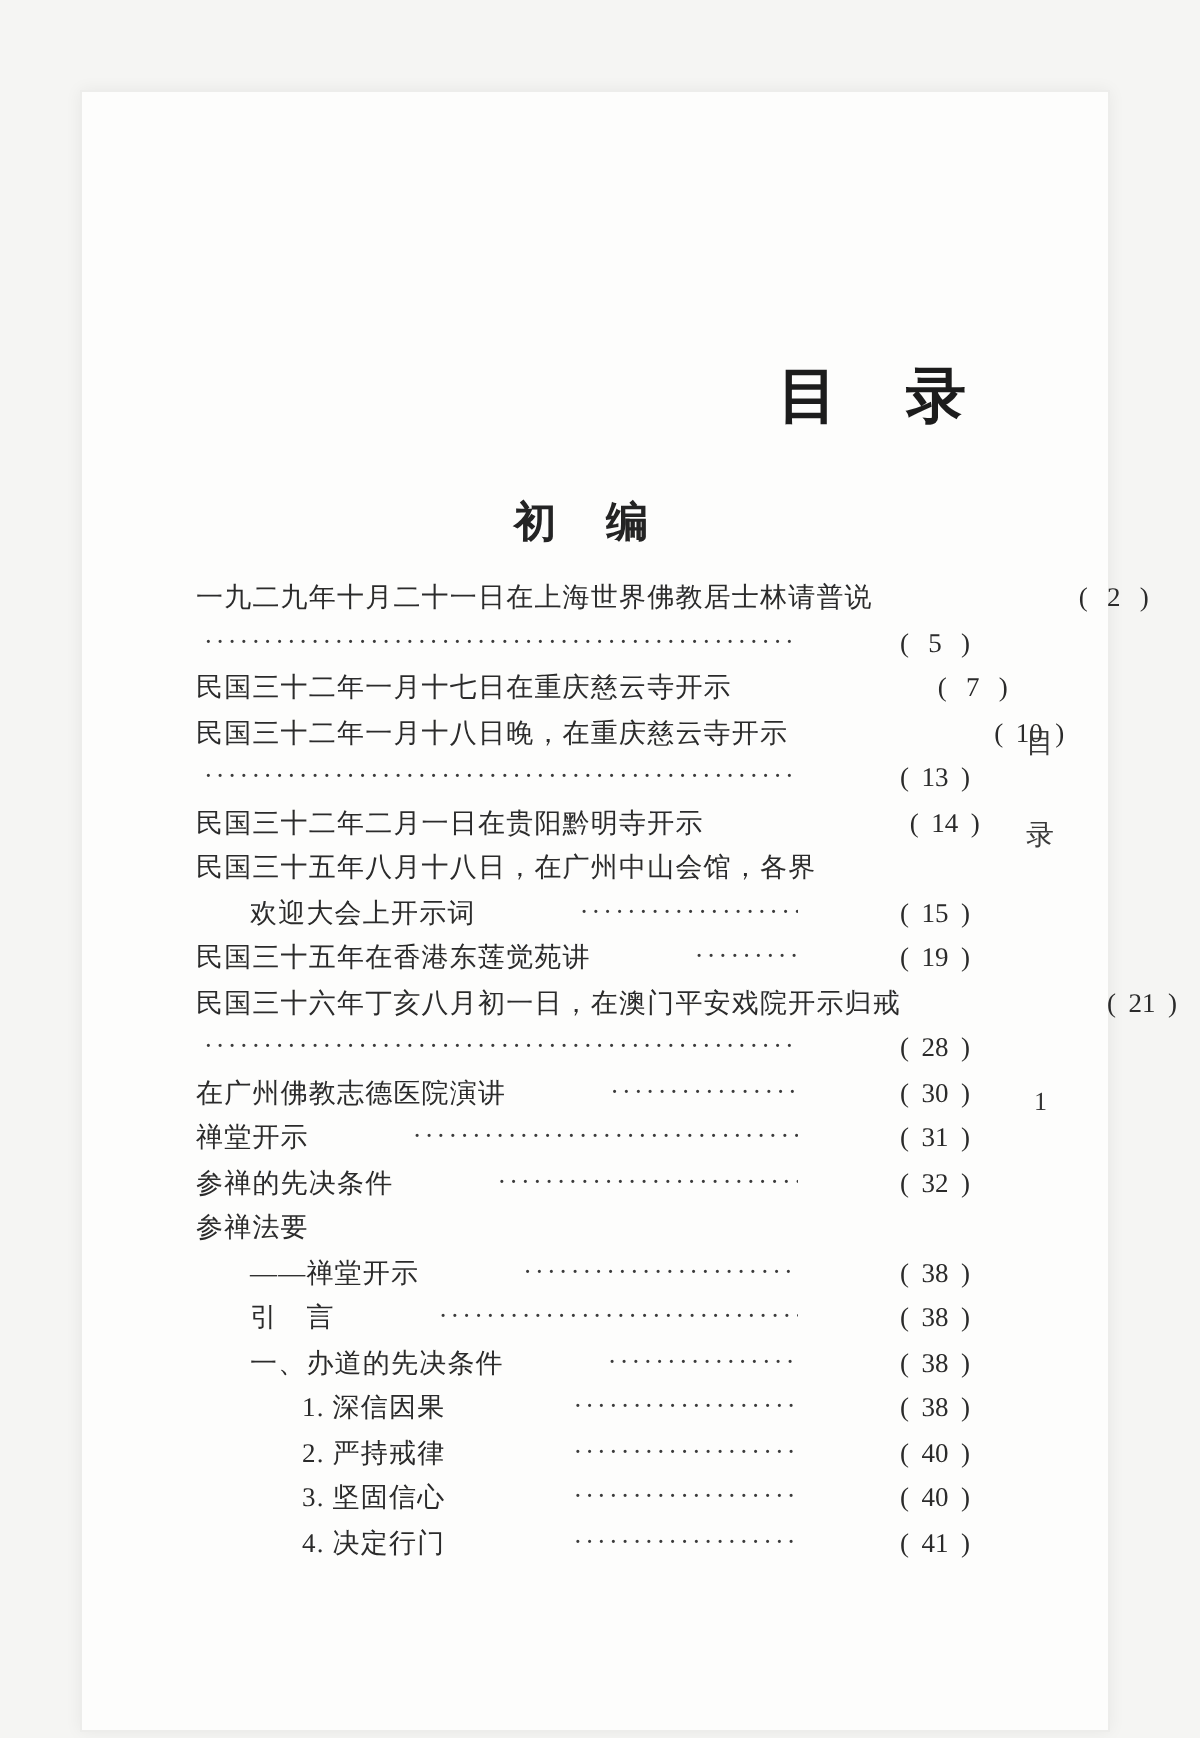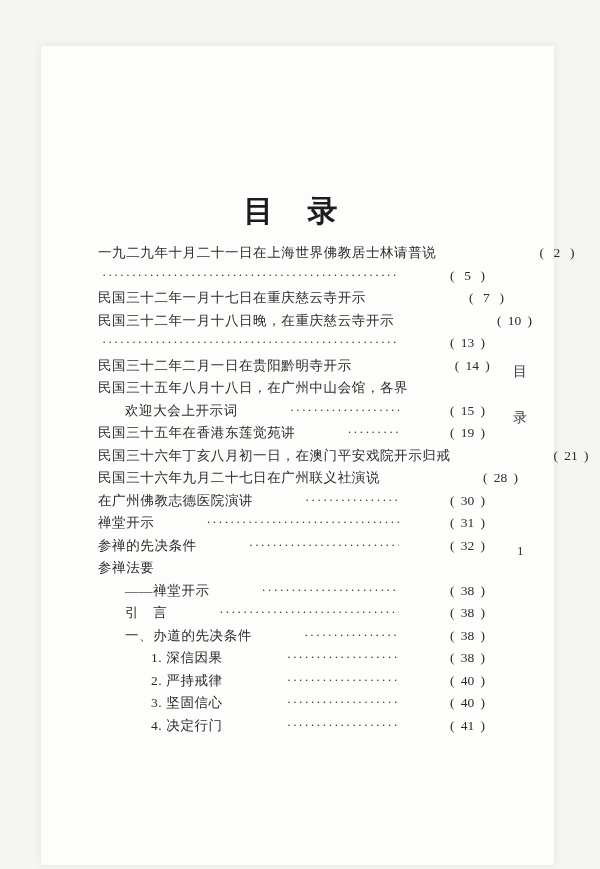--- a/index.html
+++ b/index.html
@@ -24,23 +24,23 @@
     background: #fdfdfc;
     border: 1px solid #ededeb;
     box-shadow: 0 0 8px rgba(0,0,0,0.06);
     box-sizing: border-box;
   }
   .content {
     margin-left: 57px;
     width: 387px;
   }
   .doc-title {
-    margin: 12px;
+    margin: 0;
     padding-top: 136px;
-    text-align: center;
+    text-align: right;
     font-size: 30px;
     line-height: 34px;
     font-weight: bold;
     color: #1c1c1c;
     letter-spacing: 2px;
   }
   .section-heading {
     margin: 0;
     margin-top: 32px;
     text-align: center;
@@ -108,20 +108,21 @@
     color: #333;
   }
 </style>
 </head>
 <body>
 
 <div class="stage">
   <div class="paper">
     <div class="content">
       <h1 class="doc-title">目　录</h1>
+      <h2 class="section-heading">初　编</h2>
       <div class="toc-list">
           <div class="toc-row indent-0">
             <span class="toc-label">一九二九年十月二十一日在上海世界佛教居士林请普说</span>
             <span class="leader">························································································································</span>
             <span class="page-num"><span>(</span><span class="num">2</span><span>)</span></span>
           </div>
           <div class="toc-row indent-0">
             <span class="leader">························································································································</span>
             <span class="page-num"><span>(</span><span class="num">5</span><span>)</span></span>
           </div>
@@ -156,21 +157,20 @@
             <span class="toc-label">民国三十五年在香港东莲觉苑讲</span>
             <span class="leader">························································································································</span>
             <span class="page-num"><span>(</span><span class="num">19</span><span>)</span></span>
           </div>
           <div class="toc-row indent-0">
             <span class="toc-label">民国三十六年丁亥八月初一日，在澳门平安戏院开示归戒</span>
             <span class="leader">························································································································</span>
             <span class="page-num"><span>(</span><span class="num">21</span><span>)</span></span>
           </div>
           <div class="toc-row indent-0">
-            <span class="toc-label">民国三十六年九月二十七日在广州联义社演说</span>
             <span class="leader">························································································································</span>
             <span class="page-num"><span>(</span><span class="num">28</span><span>)</span></span>
           </div>
           <div class="toc-row indent-0">
             <span class="toc-label">在广州佛教志德医院演讲</span>
             <span class="leader">························································································································</span>
             <span class="page-num"><span>(</span><span class="num">30</span><span>)</span></span>
           </div>
           <div class="toc-row indent-0">
             <span class="toc-label">禅堂开示</span>

